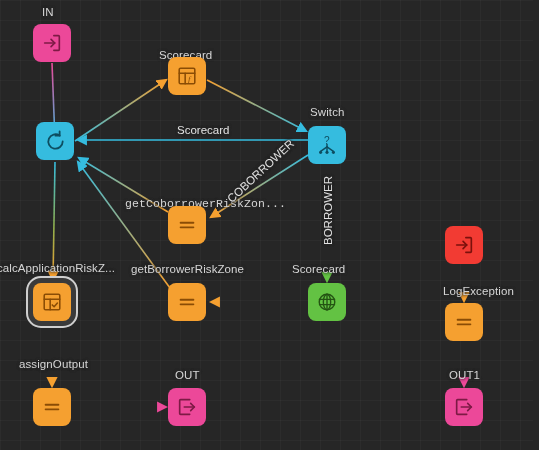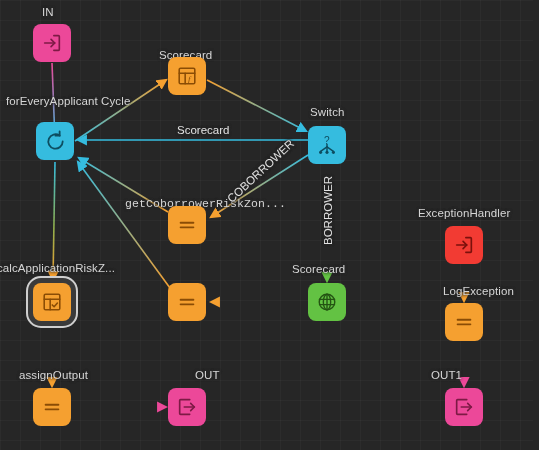--- a/index.html
+++ b/index.html
@@ -162,30 +162,29 @@
 
     <path d="M72,407 L166,407" stroke="url(#g-assign-out)" stroke-width="1.6" fill="none" marker-end="url(#ah-pink)"></path>
 
     <path d="M464,265 L464,301" stroke="url(#g-exc-log)" stroke-width="1.6" fill="none" marker-end="url(#ah-orange)"></path>
 
     <path d="M464,342 L464,386" stroke="url(#g-log-out1)" stroke-width="1.6" fill="none" marker-end="url(#ah-pink)"></path>
   </svg>
 
   <div class="node-label" style="left:42px;  top:6px;">IN</div>
   <div class="node-label" style="left:159px; top:38px;margin-top:11px;">Scorecard</div>
-  <div class="node-label" style="left:6px;   top:95px;">forEveryApplicant Cycle</div>
   <div class="node-label" style="left:310px; top:106px;text-align:right;">Switch</div>
   <div class="node-label" style="left:125px; top:197px;font-family:Liberation Mono, monospace;">getCoborrowerRiskZon...</div>
+  <div class="node-label" style="left:131px; top:263px;">getBorrowerRiskZone</div>
   <div class="node-label" style="left:292px; top:263px;">Scorecard</div>
   <div class="node-label" style="left:-3px;  top:262px;">calcApplicationRiskZ...</div>
-  <div class="node-label" style="left:19px;  top:369px;text-align:right;">assignOutput</div>
-  <div class="node-label" style="left:175px; top:369px;margin-left:20px;">OUT</div>
-  <div class="node-label" style="left:418px; top:207px;">ExceptionHandler</div>
+  <div class="node-label" style="left:19px;  top:358px;text-align:right;">assignOutput</div>
+  <div class="node-label" style="left:175px; top:369px;">OUT</div>
   <div class="node-label" style="left:422px; top:285px;margin-left:21px;">LogException</div>
-  <div class="node-label" style="left:431px; top:369px;">OUT1</div>
+  <div class="node-label" style="left:449px; top:369px;">OUT1</div>
 
   <div class="edge-label" style="left:177px; top:124px;">Scorecard</div>
   <div class="edge-label rot-diag" style="left:225px; top:196px;">COBORROWER</div>
   <div class="edge-label rot-vert" style="left:322px; top:245px;">BORROWER</div>
 
   <div class="node" style="left:33px; top:24px; background:#ec4899;">
     <span>
       <svg width="22" height="22" viewBox="0 0 24 24" fill="none" stroke="#7d1a45" stroke-width="1.8" stroke-linecap="round" stroke-linejoin="round">
         <path d="M14 4 h5 a1 1 0 0 1 1 1 v14 a1 1 0 0 1 -1 1 h-5"></path>
         <path d="M4 12 h11"></path>

